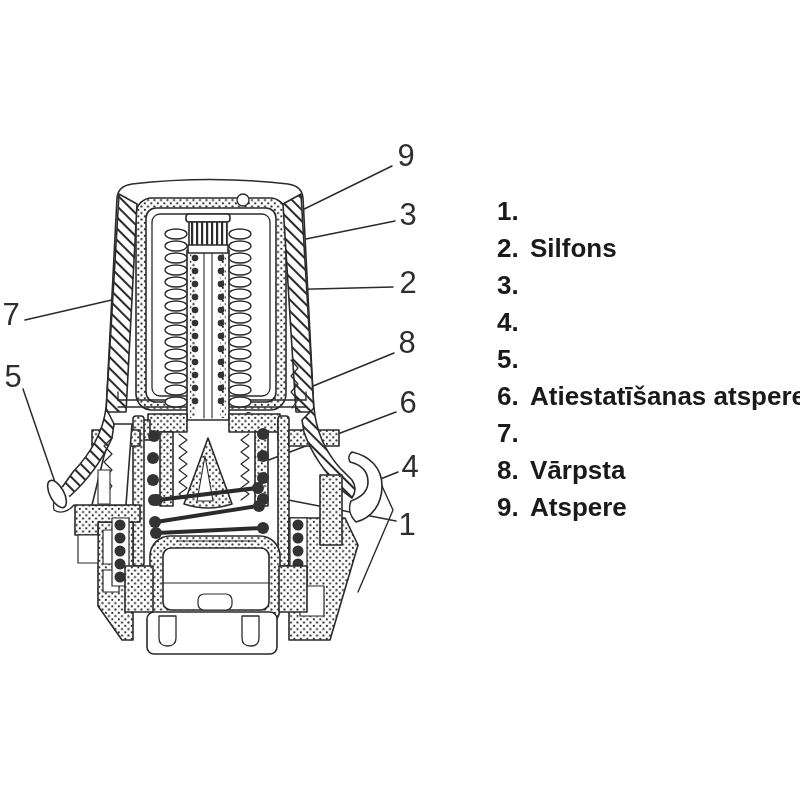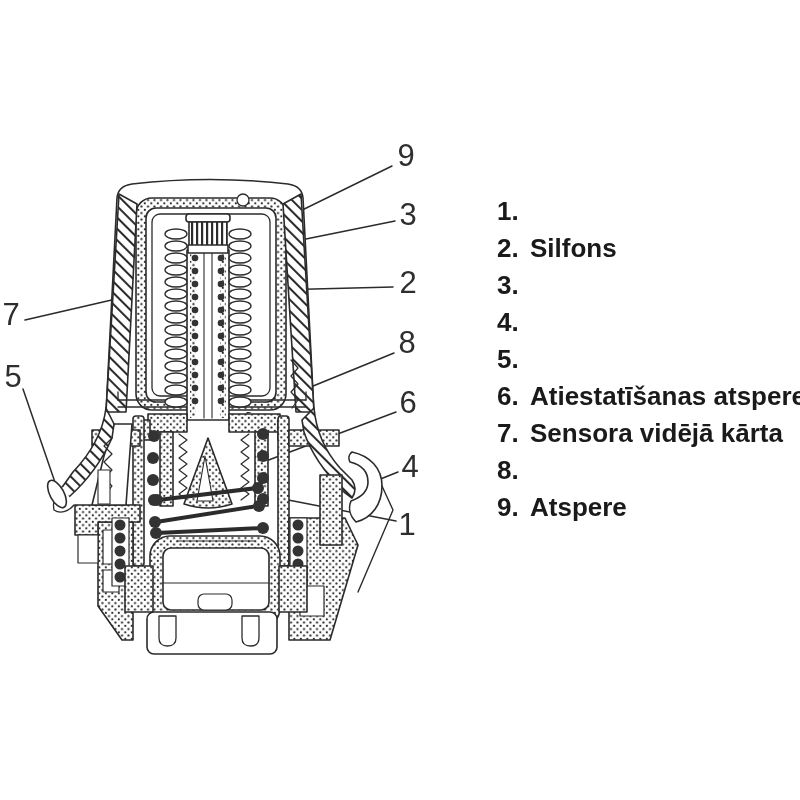--- a/index.html
+++ b/index.html
@@ -276,24 +276,24 @@
   </div>
   <div class="legend-row">
     <span class="num">5.</span>
   </div>
   <div class="legend-row">
     <span class="num">6.</span>
     <span class="lbl">Atiestatīšanas atspere</span>
   </div>
   <div class="legend-row">
     <span class="num">7.</span>
-    <span class="lbl">Sensora vidējā kārta</span>
   </div>
   <div class="legend-row">
     <span class="num">8.</span>
+    <span class="lbl">Vārpsta</span>
   </div>
   <div class="legend-row">
     <span class="num">9.</span>
     <span class="lbl">Atspere</span>
   </div>
 </div>
 
 </div>
 
 </body></html>

